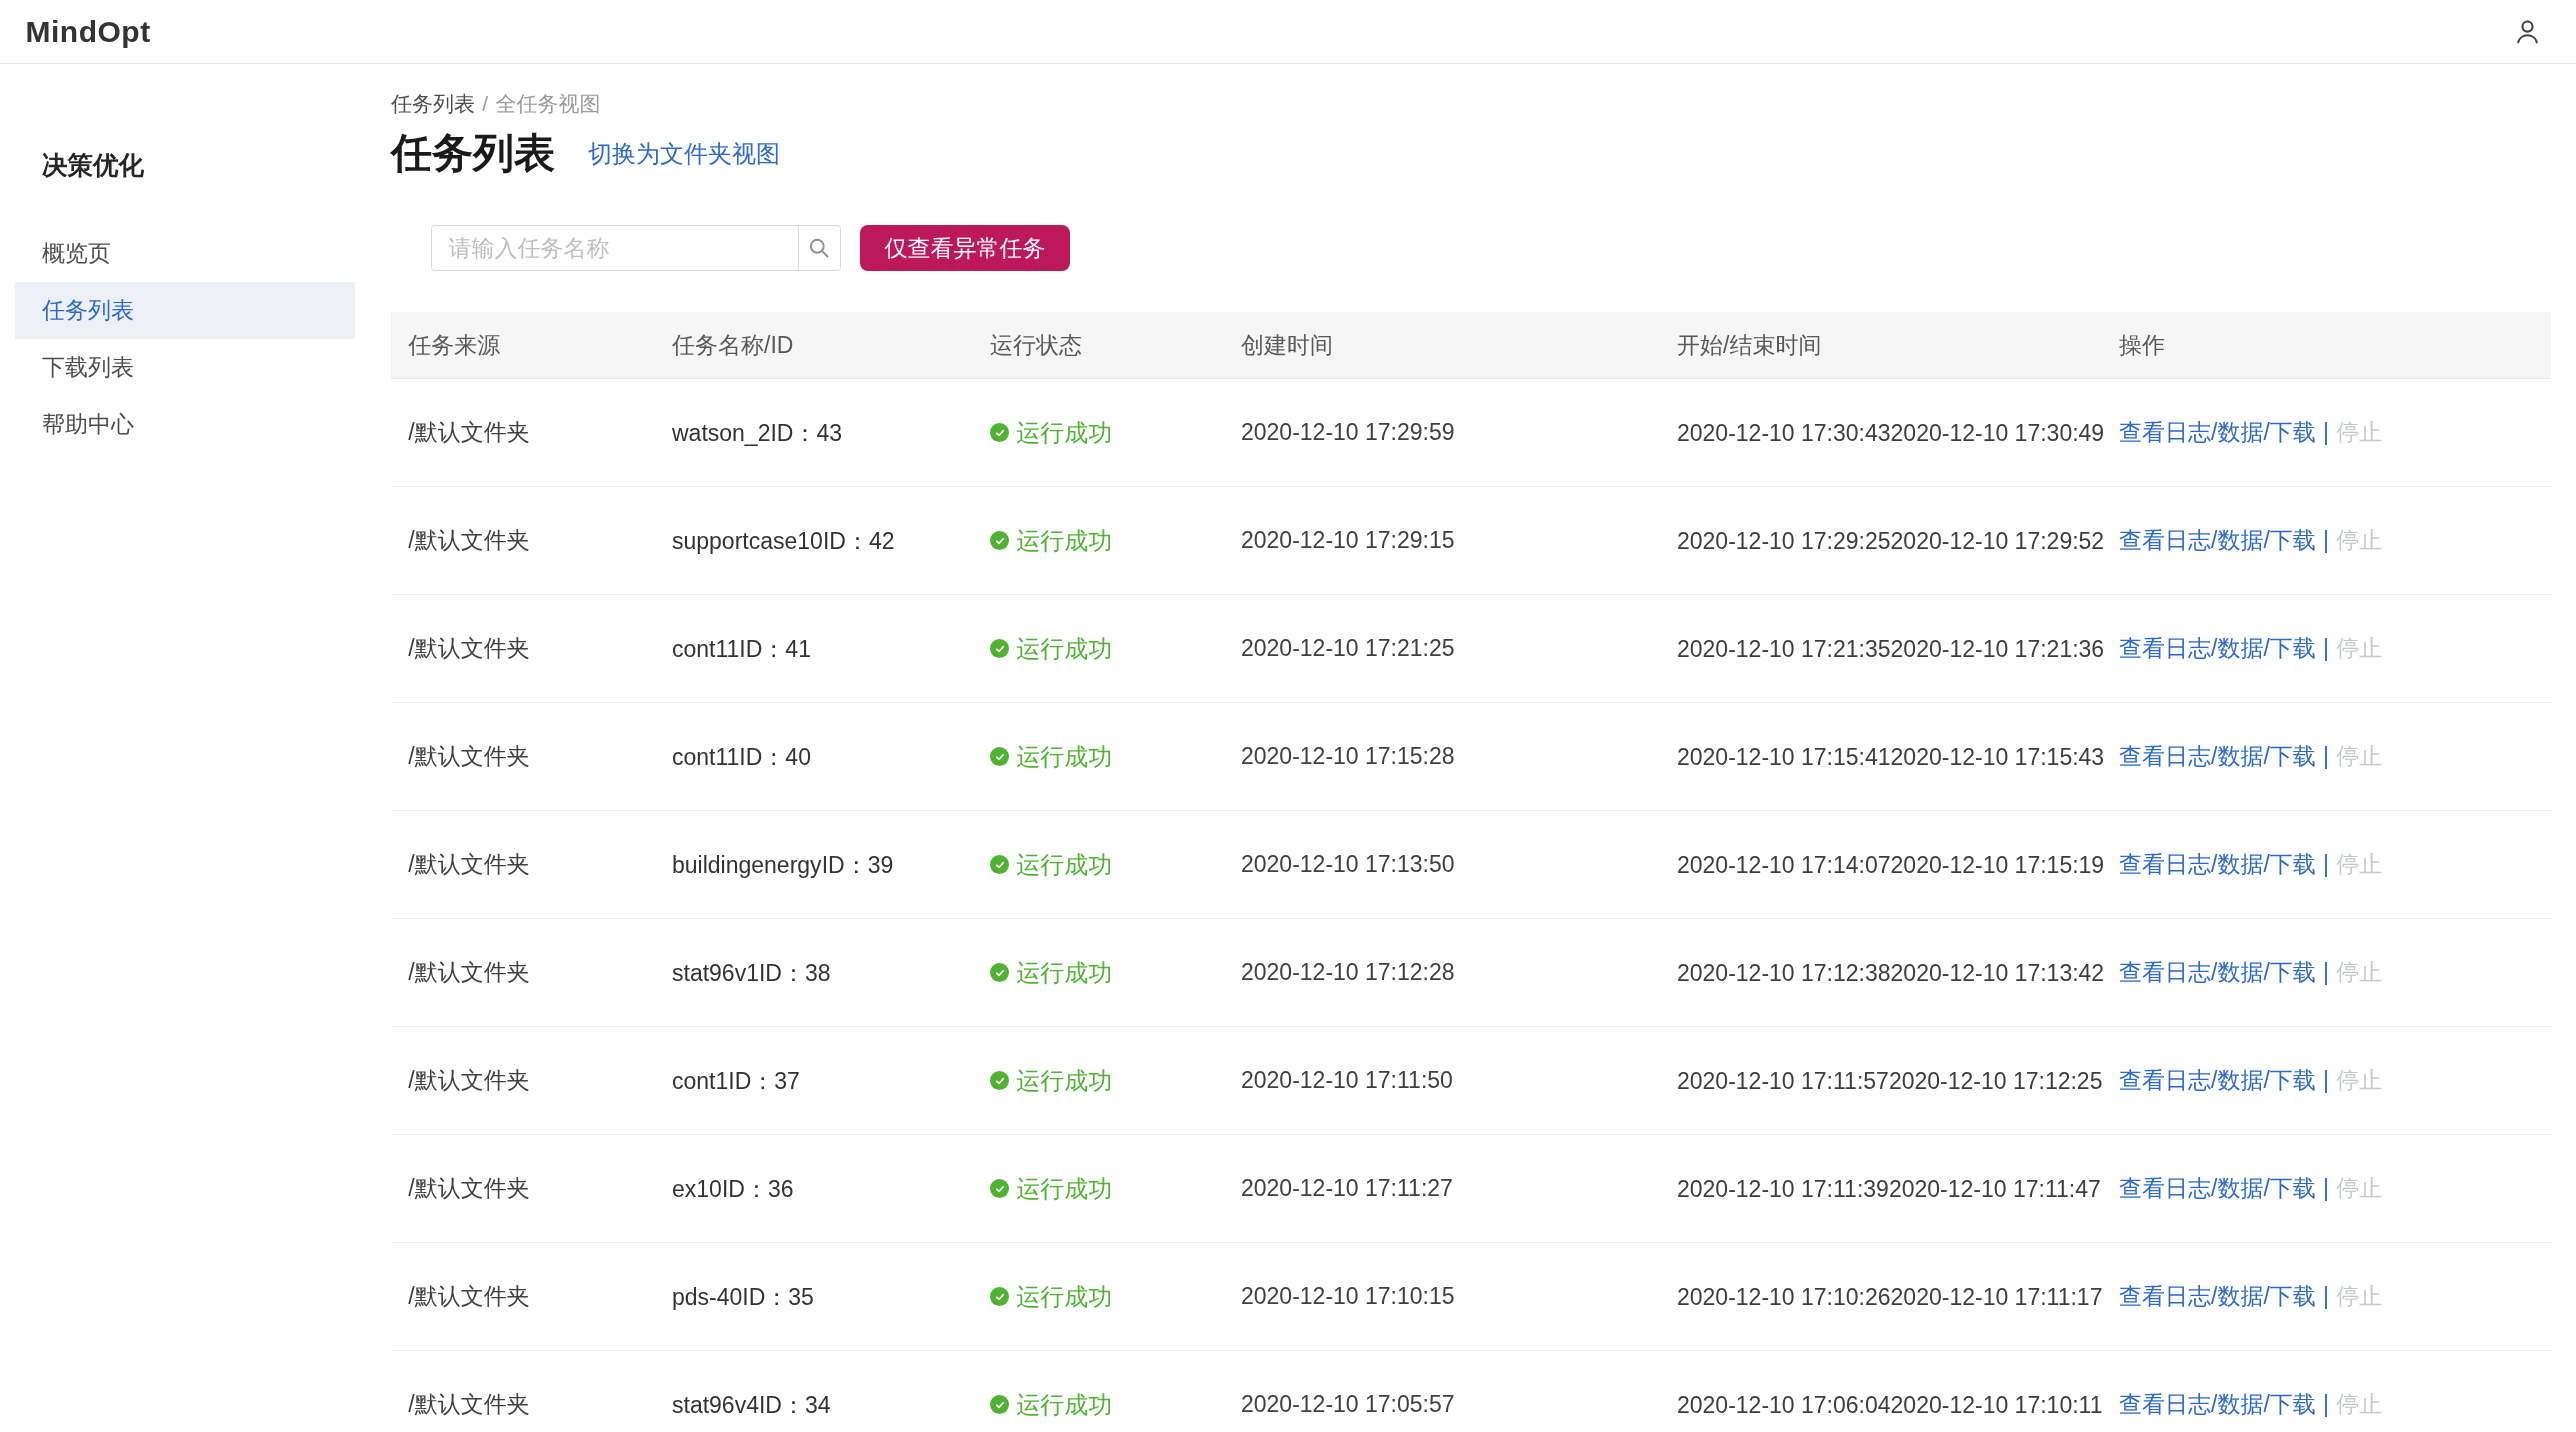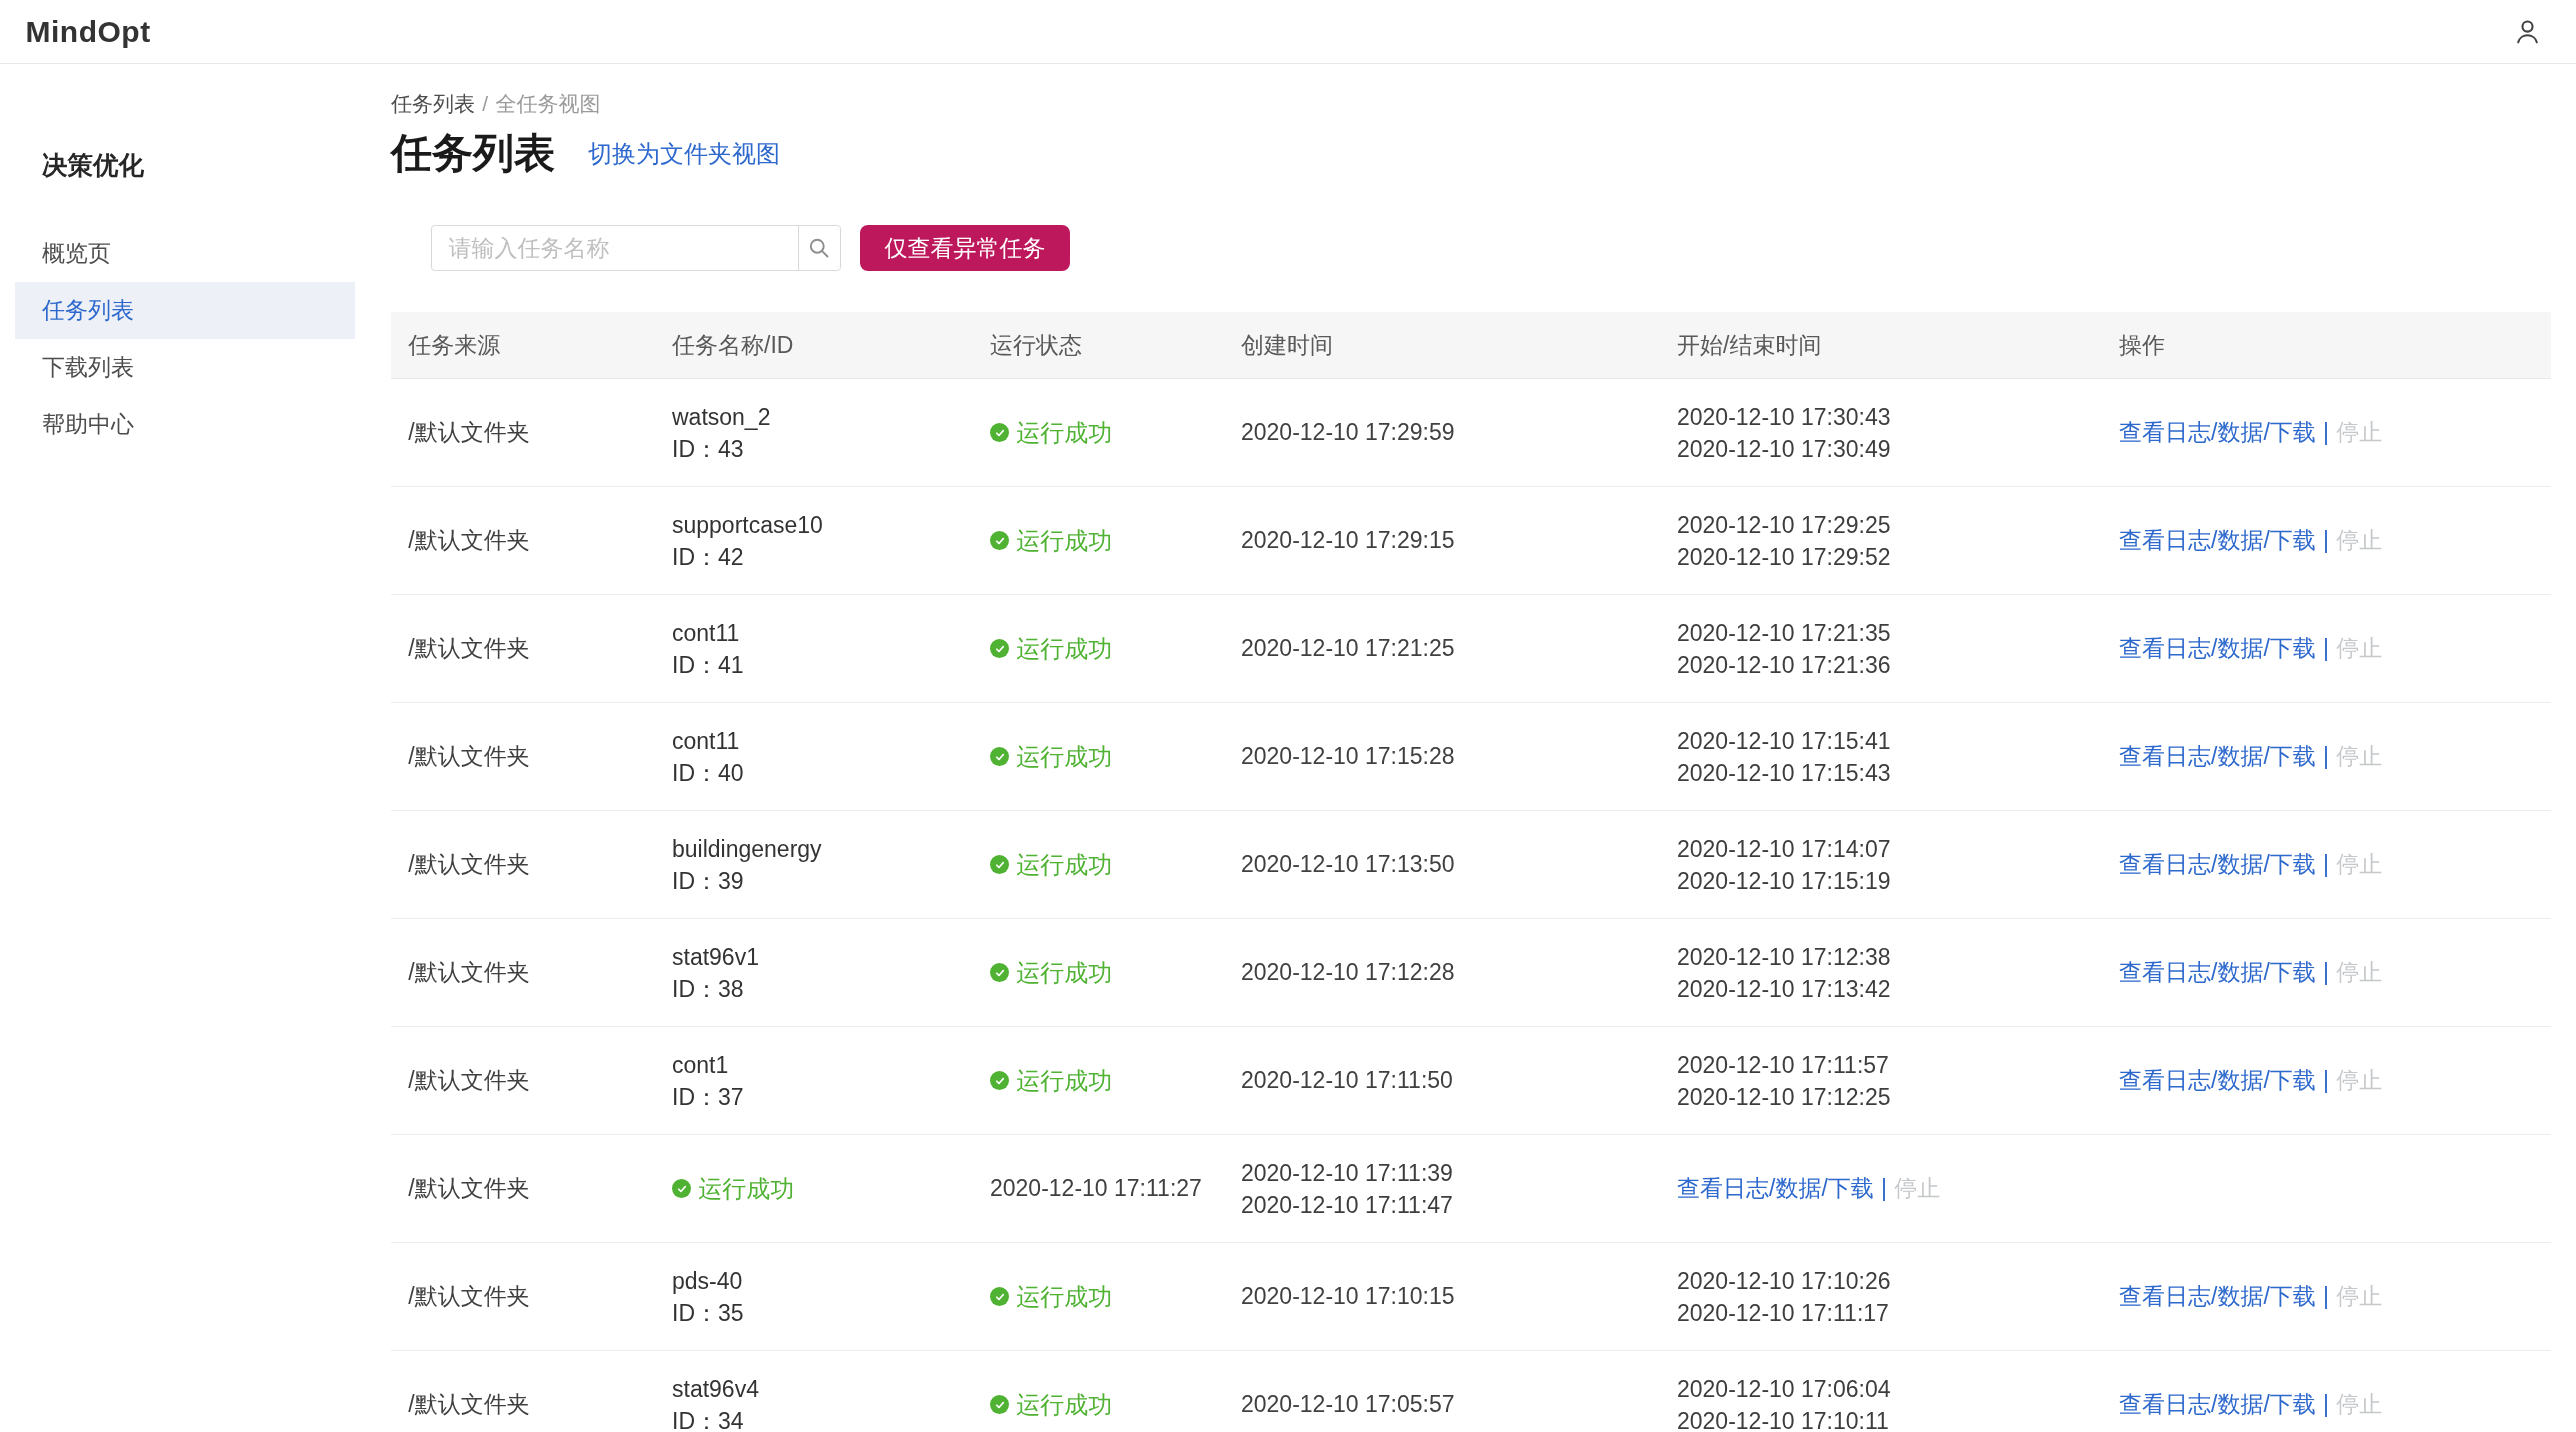--- a/index.html
+++ b/index.html
@@ -55,21 +55,21 @@
 
   
   .task-table { margin-top:41px; }
   .tgrid { display:grid; grid-template-columns:281px 318px 251px 436px 442px 1fr; }
   .thead { height:67px; background:#f6f6f7; align-items:center;
     border-bottom:0.9px solid #e8e8e8; }
   .th { font-size:23px; font-weight:500; color:#595959; }
   .th:first-child, .trow > .td:first-child { padding-left:17.3px; }
   .trow { height:108px; align-items:center; border-bottom:0.9px solid #ececec; }
   .td { font-size:23px; color:#404040; }
-  .cell-stack { display:flex; flex-direction:column; line-height:32px; }
+  .cell-stack { display:flex; flex-direction:row; line-height:32px; }
   .t-name { color:#333; }
   .t-id { color:#333; }
   .t-time { color:#3d3d3d; line-height:32px; }
   .status { display:flex; align-items:center; }
   .status-dot { width:19px; height:19px; border-radius:50%; background:#4fb233;
     display:inline-flex; align-items:center; justify-content:center; flex:0 0 auto; }
   .status-text { color:#4fb233; font-size:24px; margin-left:7.3px; }
   .actions { white-space:nowrap; }
   .link-view { color:#2d68cd; cursor:pointer; }
   .link-sep { color:#2d68cd; margin:0 7.3px; }
@@ -299,20 +299,24 @@
       <span class="t-time">2020-12-10 17:11:57</span>
       <span class="t-time">2020-12-10 17:12:25</span>
     </div>
     <div class="td actions">
       <span class="link-view">查看日志/数据/下载</span><span class="link-sep">|</span><span class="link-stop">停止</span>
     </div>
   </div>
 
   <div class="tgrid trow">
     <div class="td">/默认文件夹</div>
+    <div class="td cell-stack">
+      <span class="t-name">ex10</span>
+      <span class="t-id">ID：36</span>
+    </div>
     <div class="td status">
       <span class="status-dot">
         <svg width="12" height="12" viewBox="0 0 24 24" fill="none" stroke="#fff" stroke-width="3.4" stroke-linecap="round" stroke-linejoin="round">
           <path d="M5.5 12.5l4.4 4.4 8.6-9.6"></path>
         </svg>
       </span>
       <span class="status-text">运行成功</span>
     </div>
     <div class="td">2020-12-10 17:11:27</div>
     <div class="td cell-stack">

